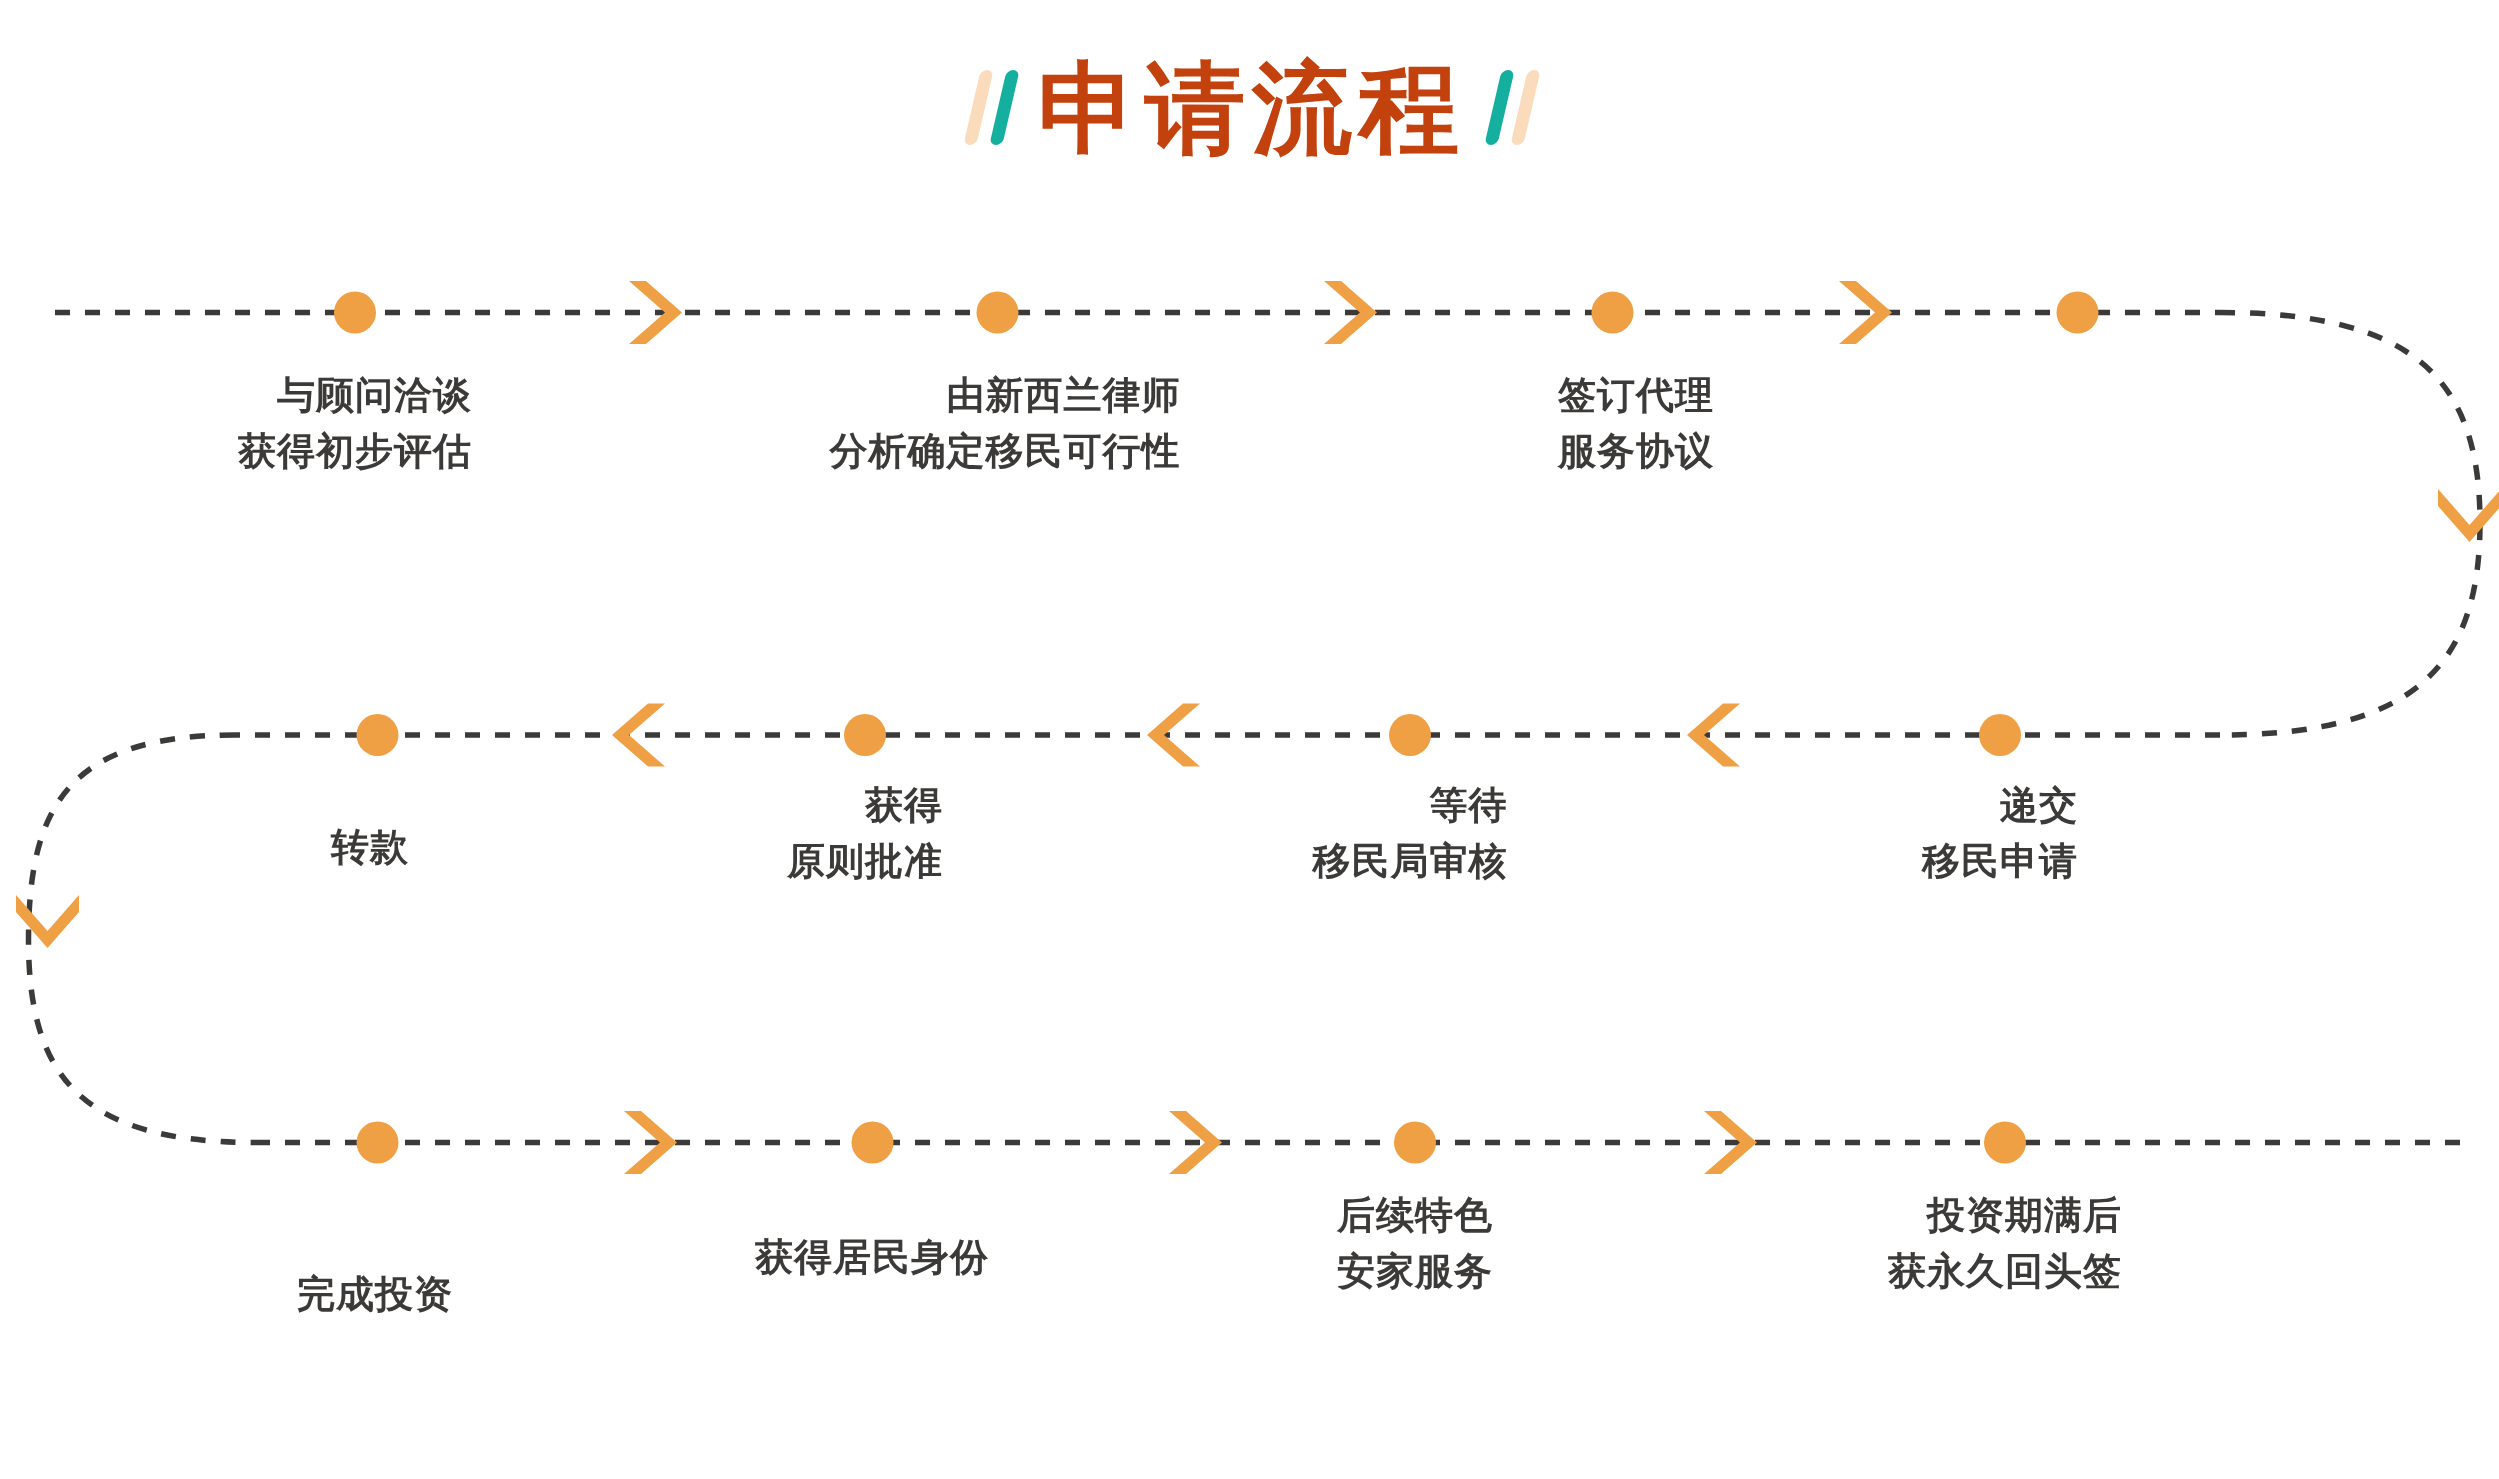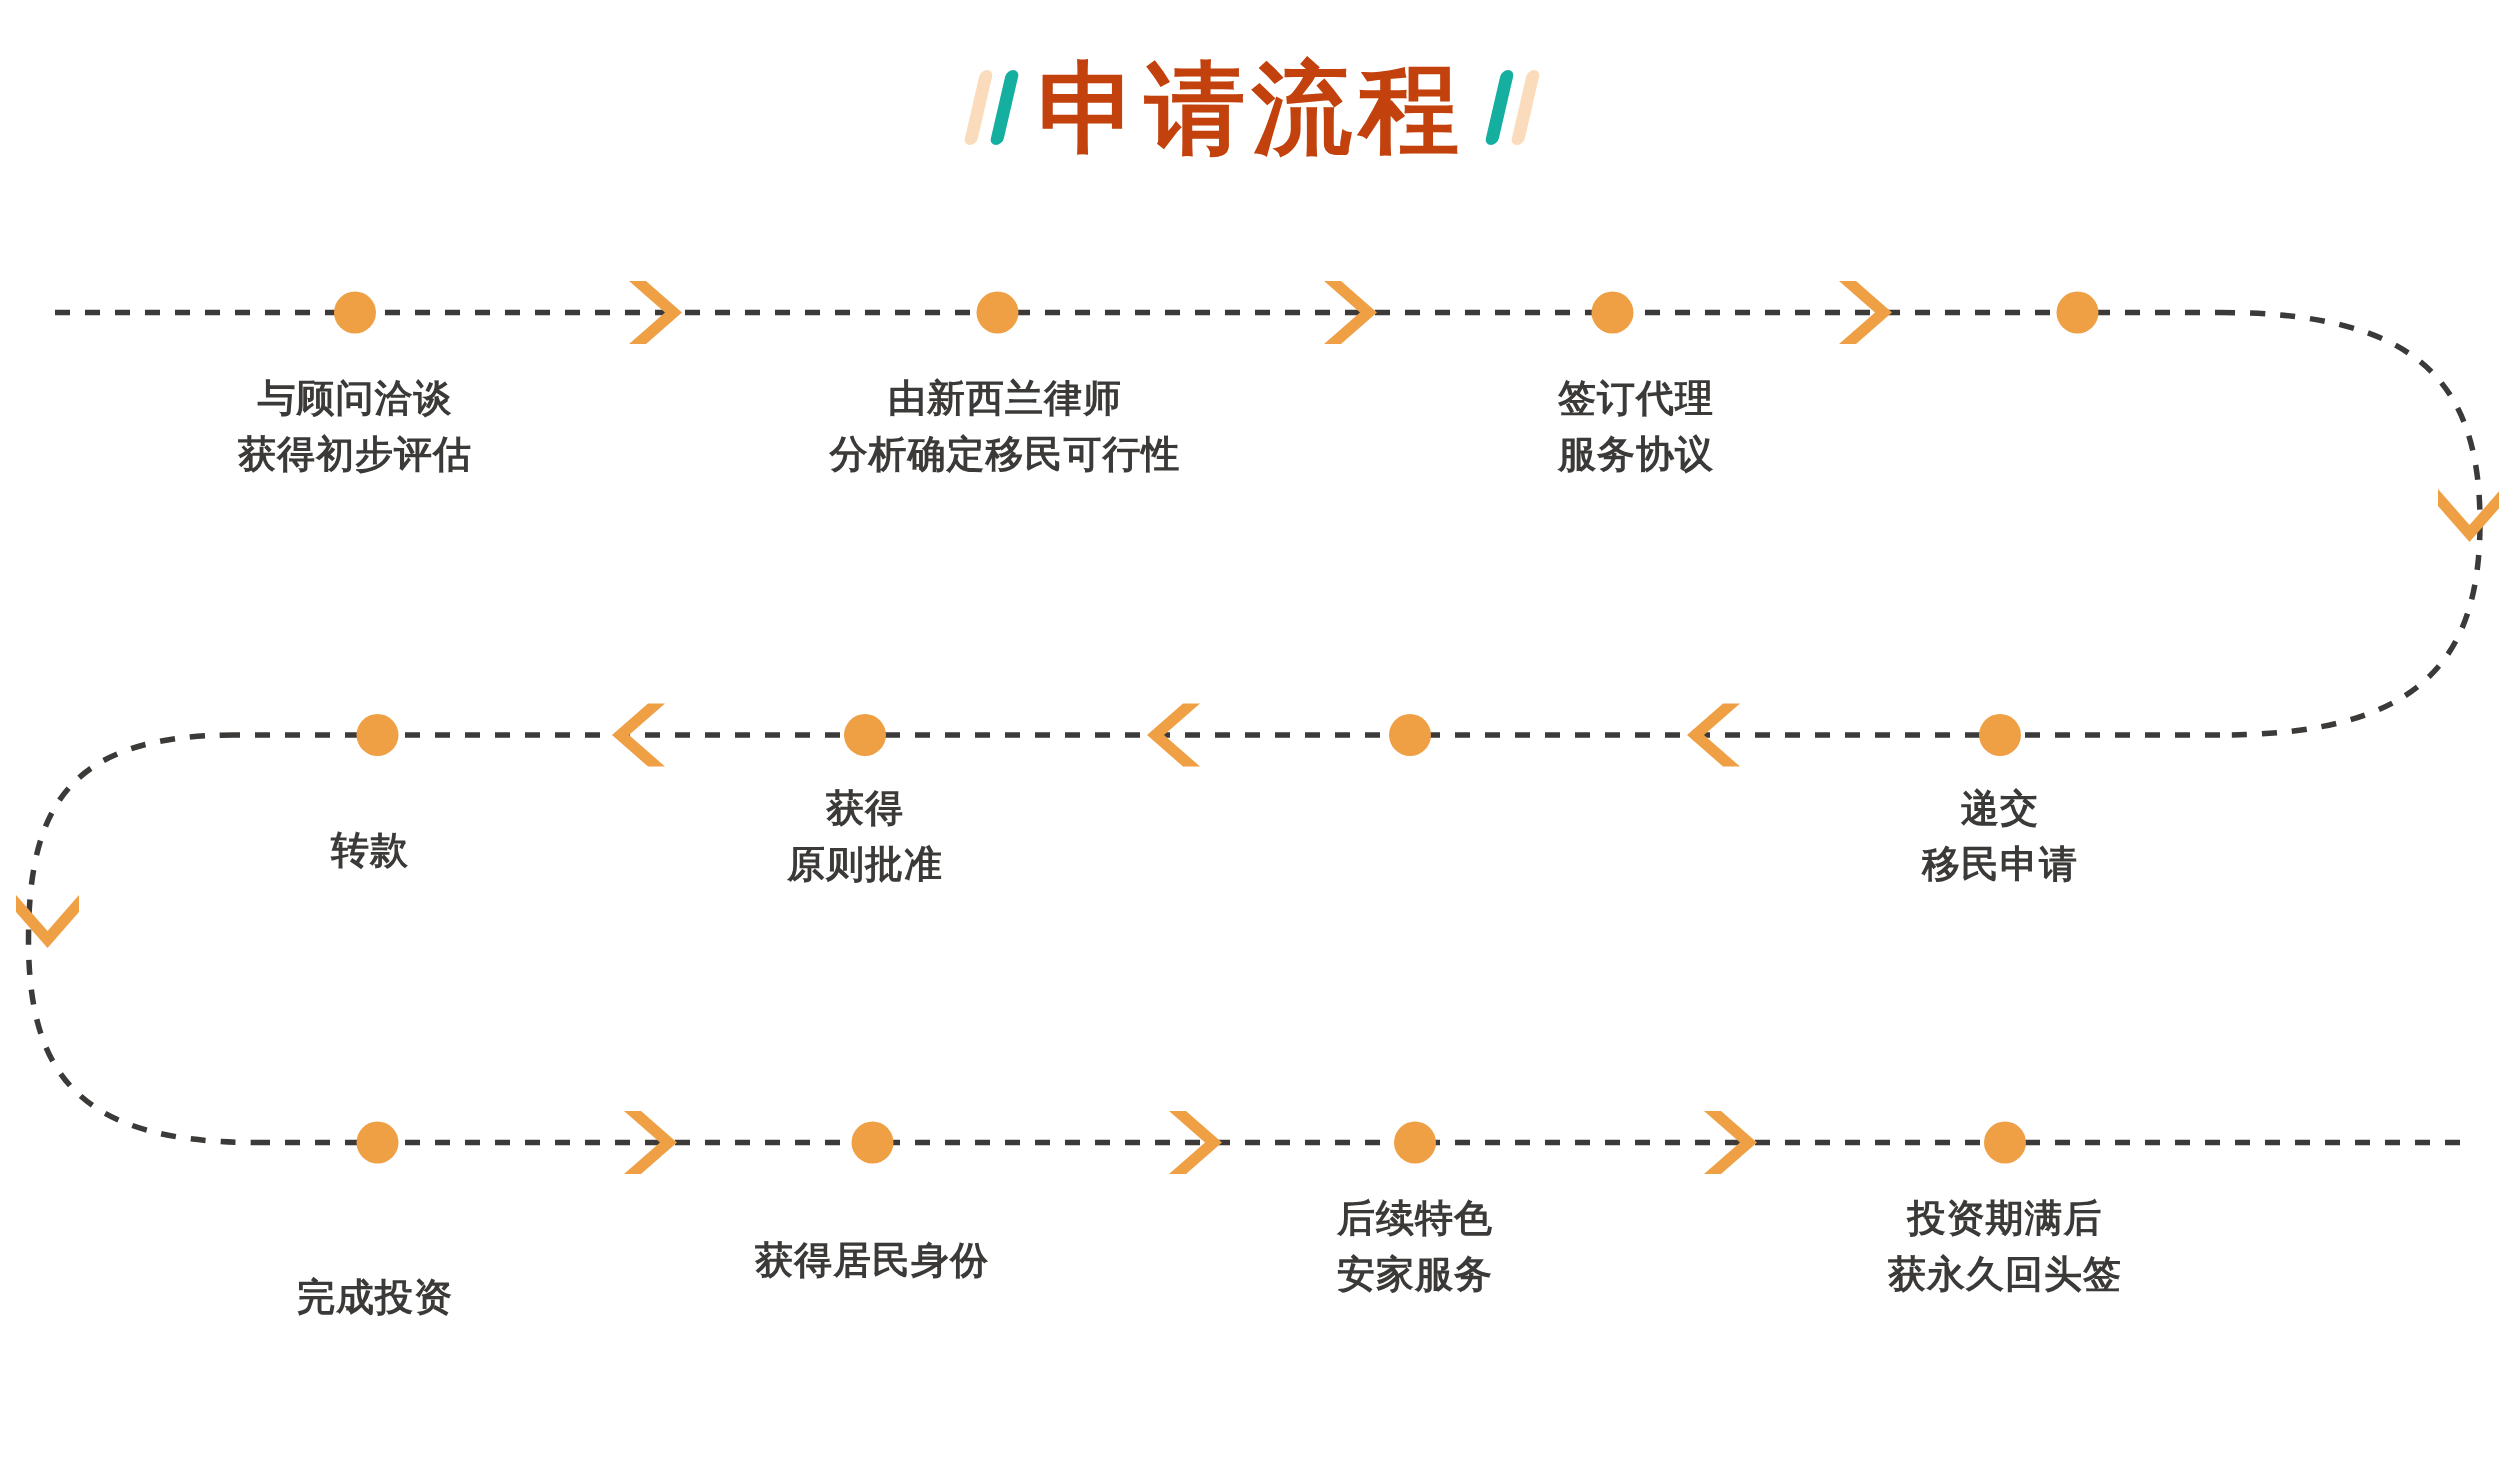--- a/index.html
+++ b/index.html
@@ -16,22 +16,22 @@
   .slash-group{display:flex;gap:13px;align-items:center;}
   .slash{width:13px;height:75px;border-radius:7px;transform:skewX(-13deg);}
   .slash.peach{background:#FADCBC;}
   .slash.teal{background:#15AFA0;}
 
   
   #flow{position:absolute;left:0;top:0;width:2504px;height:1480px;}
 
   
   .label{position:absolute;color:#3B3A38;font-size:38px;font-weight:bold;
-         line-height:1.48;text-align:center;white-space:pre-line;
-         letter-spacing:1px;transform:translateX(-50%);}
+         line-height:1.48;text-align:right;white-space:pre-line;
+         letter-spacing:1px;transform:translateX(-50%);font-family:Liberation Mono, monospace;}
 </style>
 </head>
 <body>
 
 <div id="stage">
 
   <div class="title-wrap">
     <div class="slash-group">
       <div class="slash peach"></div>
       <div class="slash teal"></div>
@@ -105,20 +105,22 @@
 
   <div class="label" style="left:355px;top:370px;">与顾问洽谈
 获得初步评估</div>
   <div class="label" style="left:1005px;top:370px;">由新西兰律师
 分析确定移民可行性</div>
   <div class="label" style="left:1612px;top:370px;margin-left:24px;">签订代理
 服务协议</div>
 
   <div class="label" style="left:2000px;top:780px;">递交
 移民申请</div>
+  <div class="label" style="left:1410px;top:780px;">等待
+移民局审核</div>
   <div class="label" style="left:865px;top:780px;">获得
 原则批准</div>
   <div class="label" style="left:370px;top:822px;">转款</div>
 
   <div class="label" style="left:375px;top:1232px;margin-top:37px;">完成投资</div>
   <div class="label" style="left:872px;top:1232px;">获得居民身份</div>
   <div class="label" style="left:1415px;top:1190px;">后续特色
 安家服务</div>
   <div class="label" style="left:2005px;top:1190px;">投资期满后
 获永久回头签</div>

